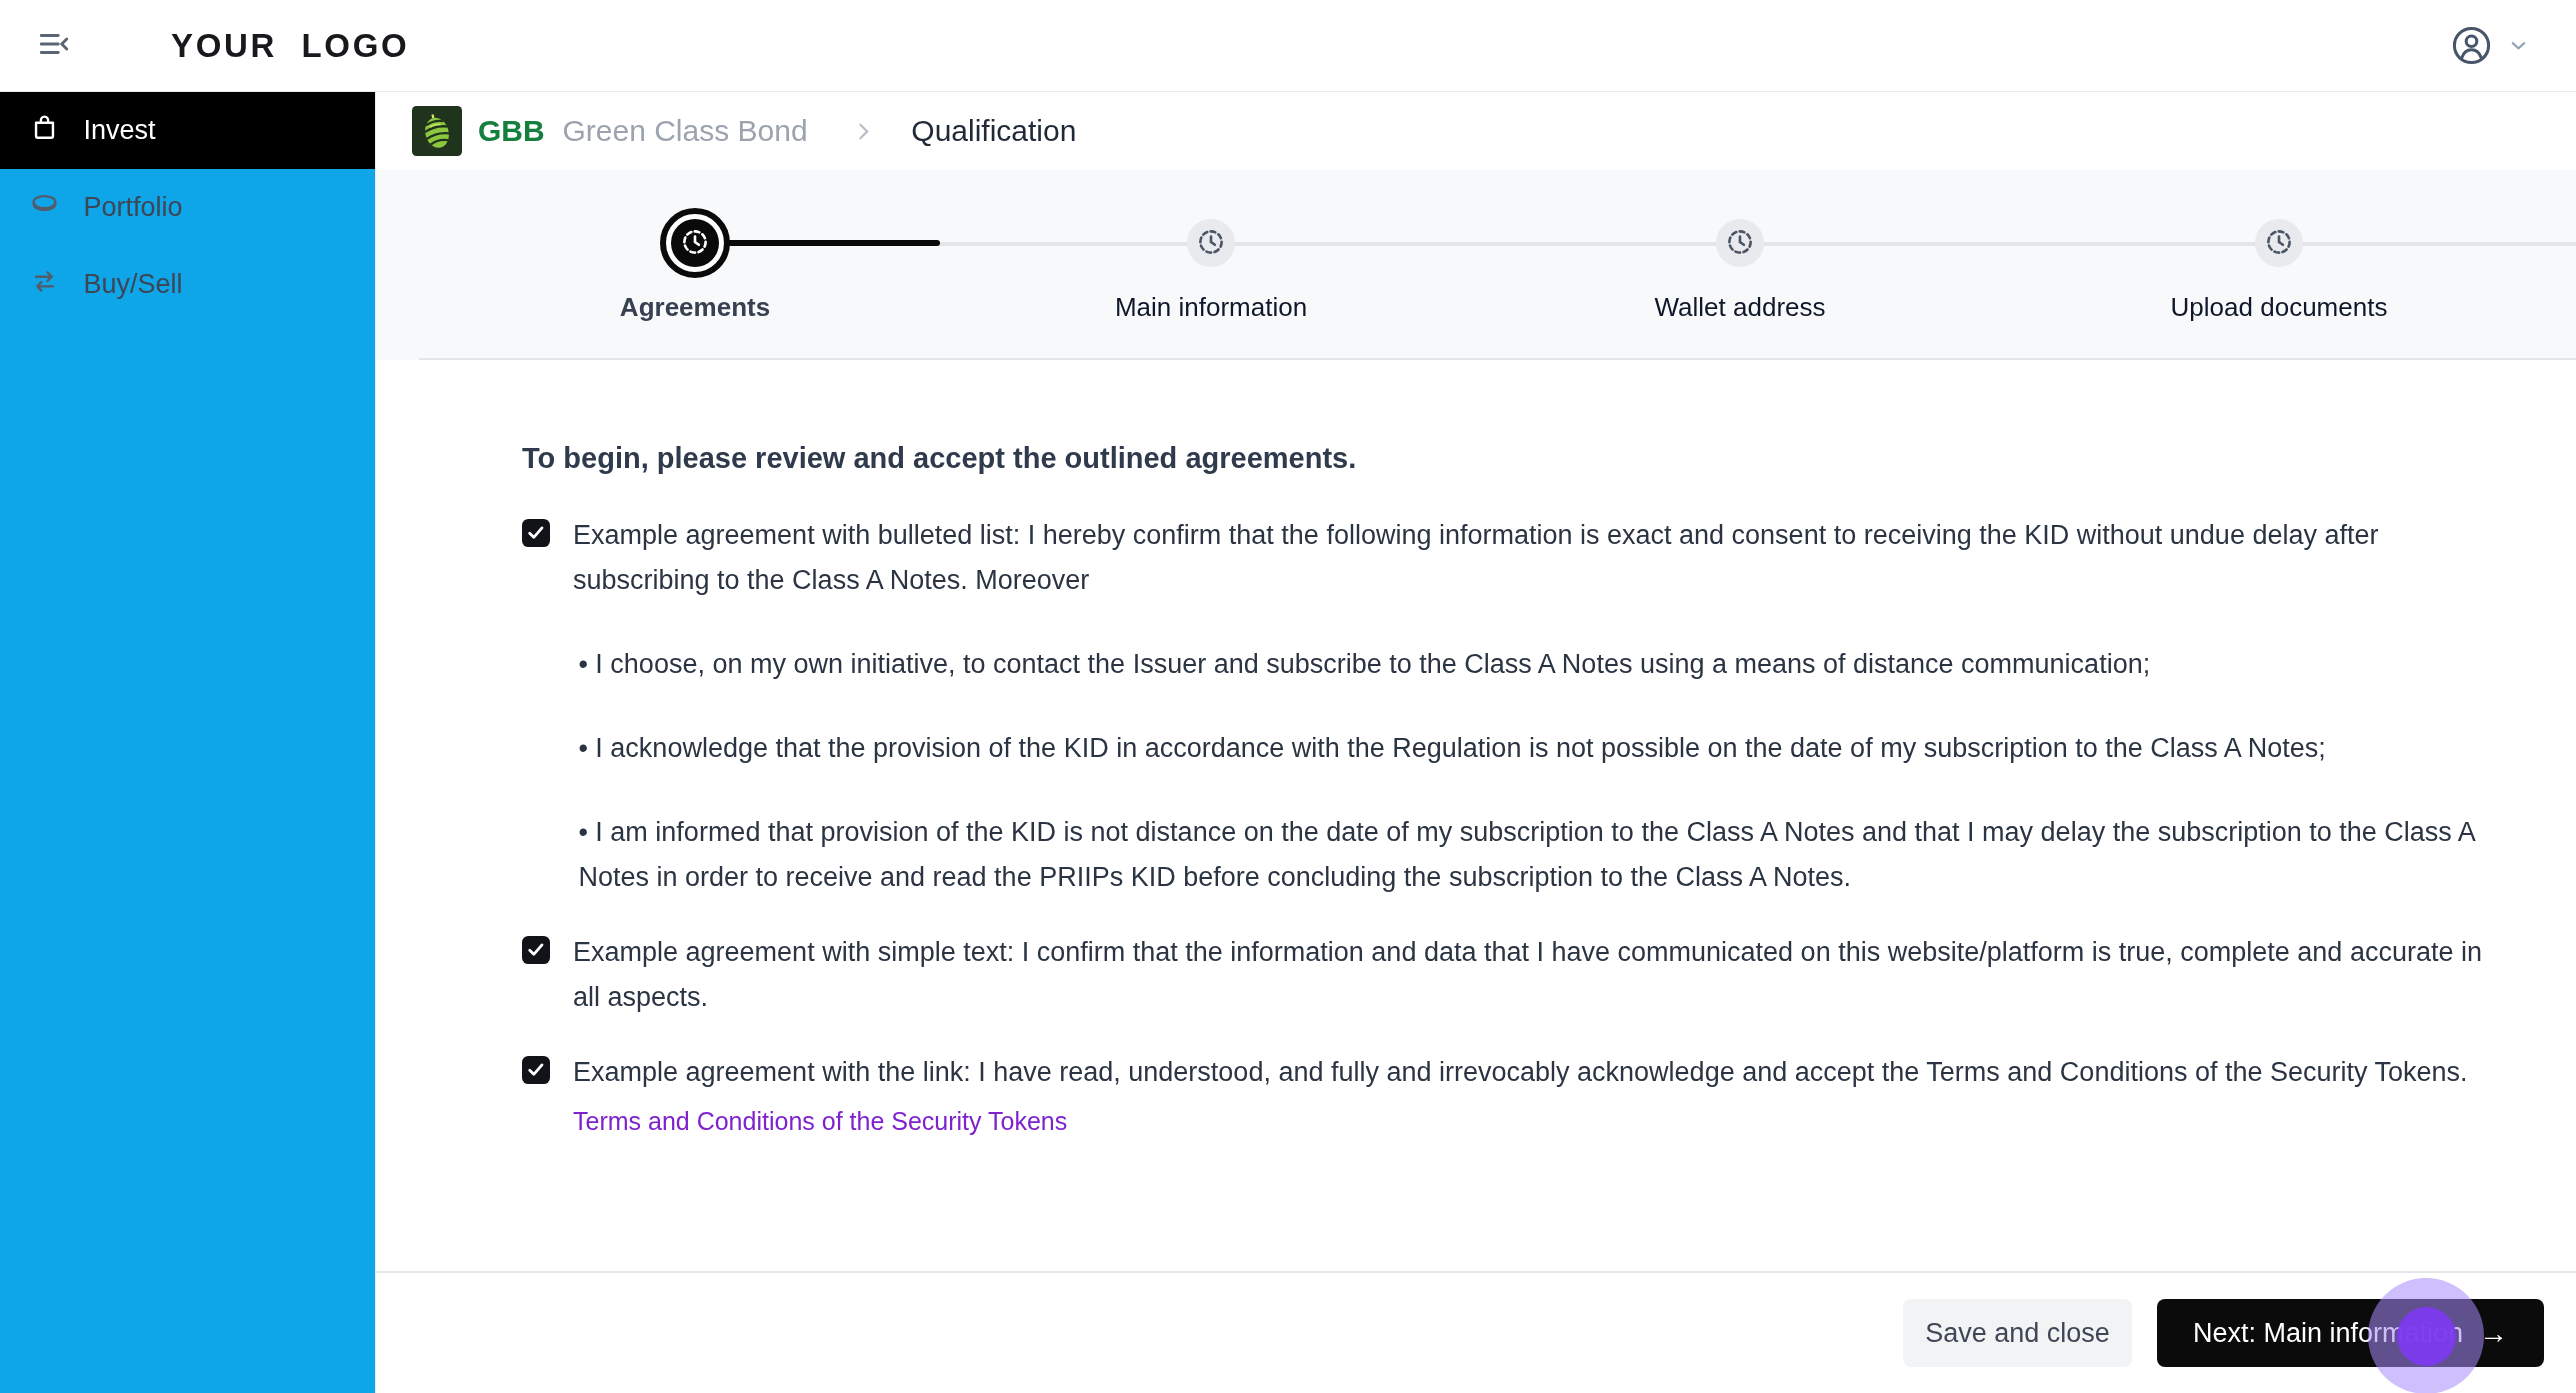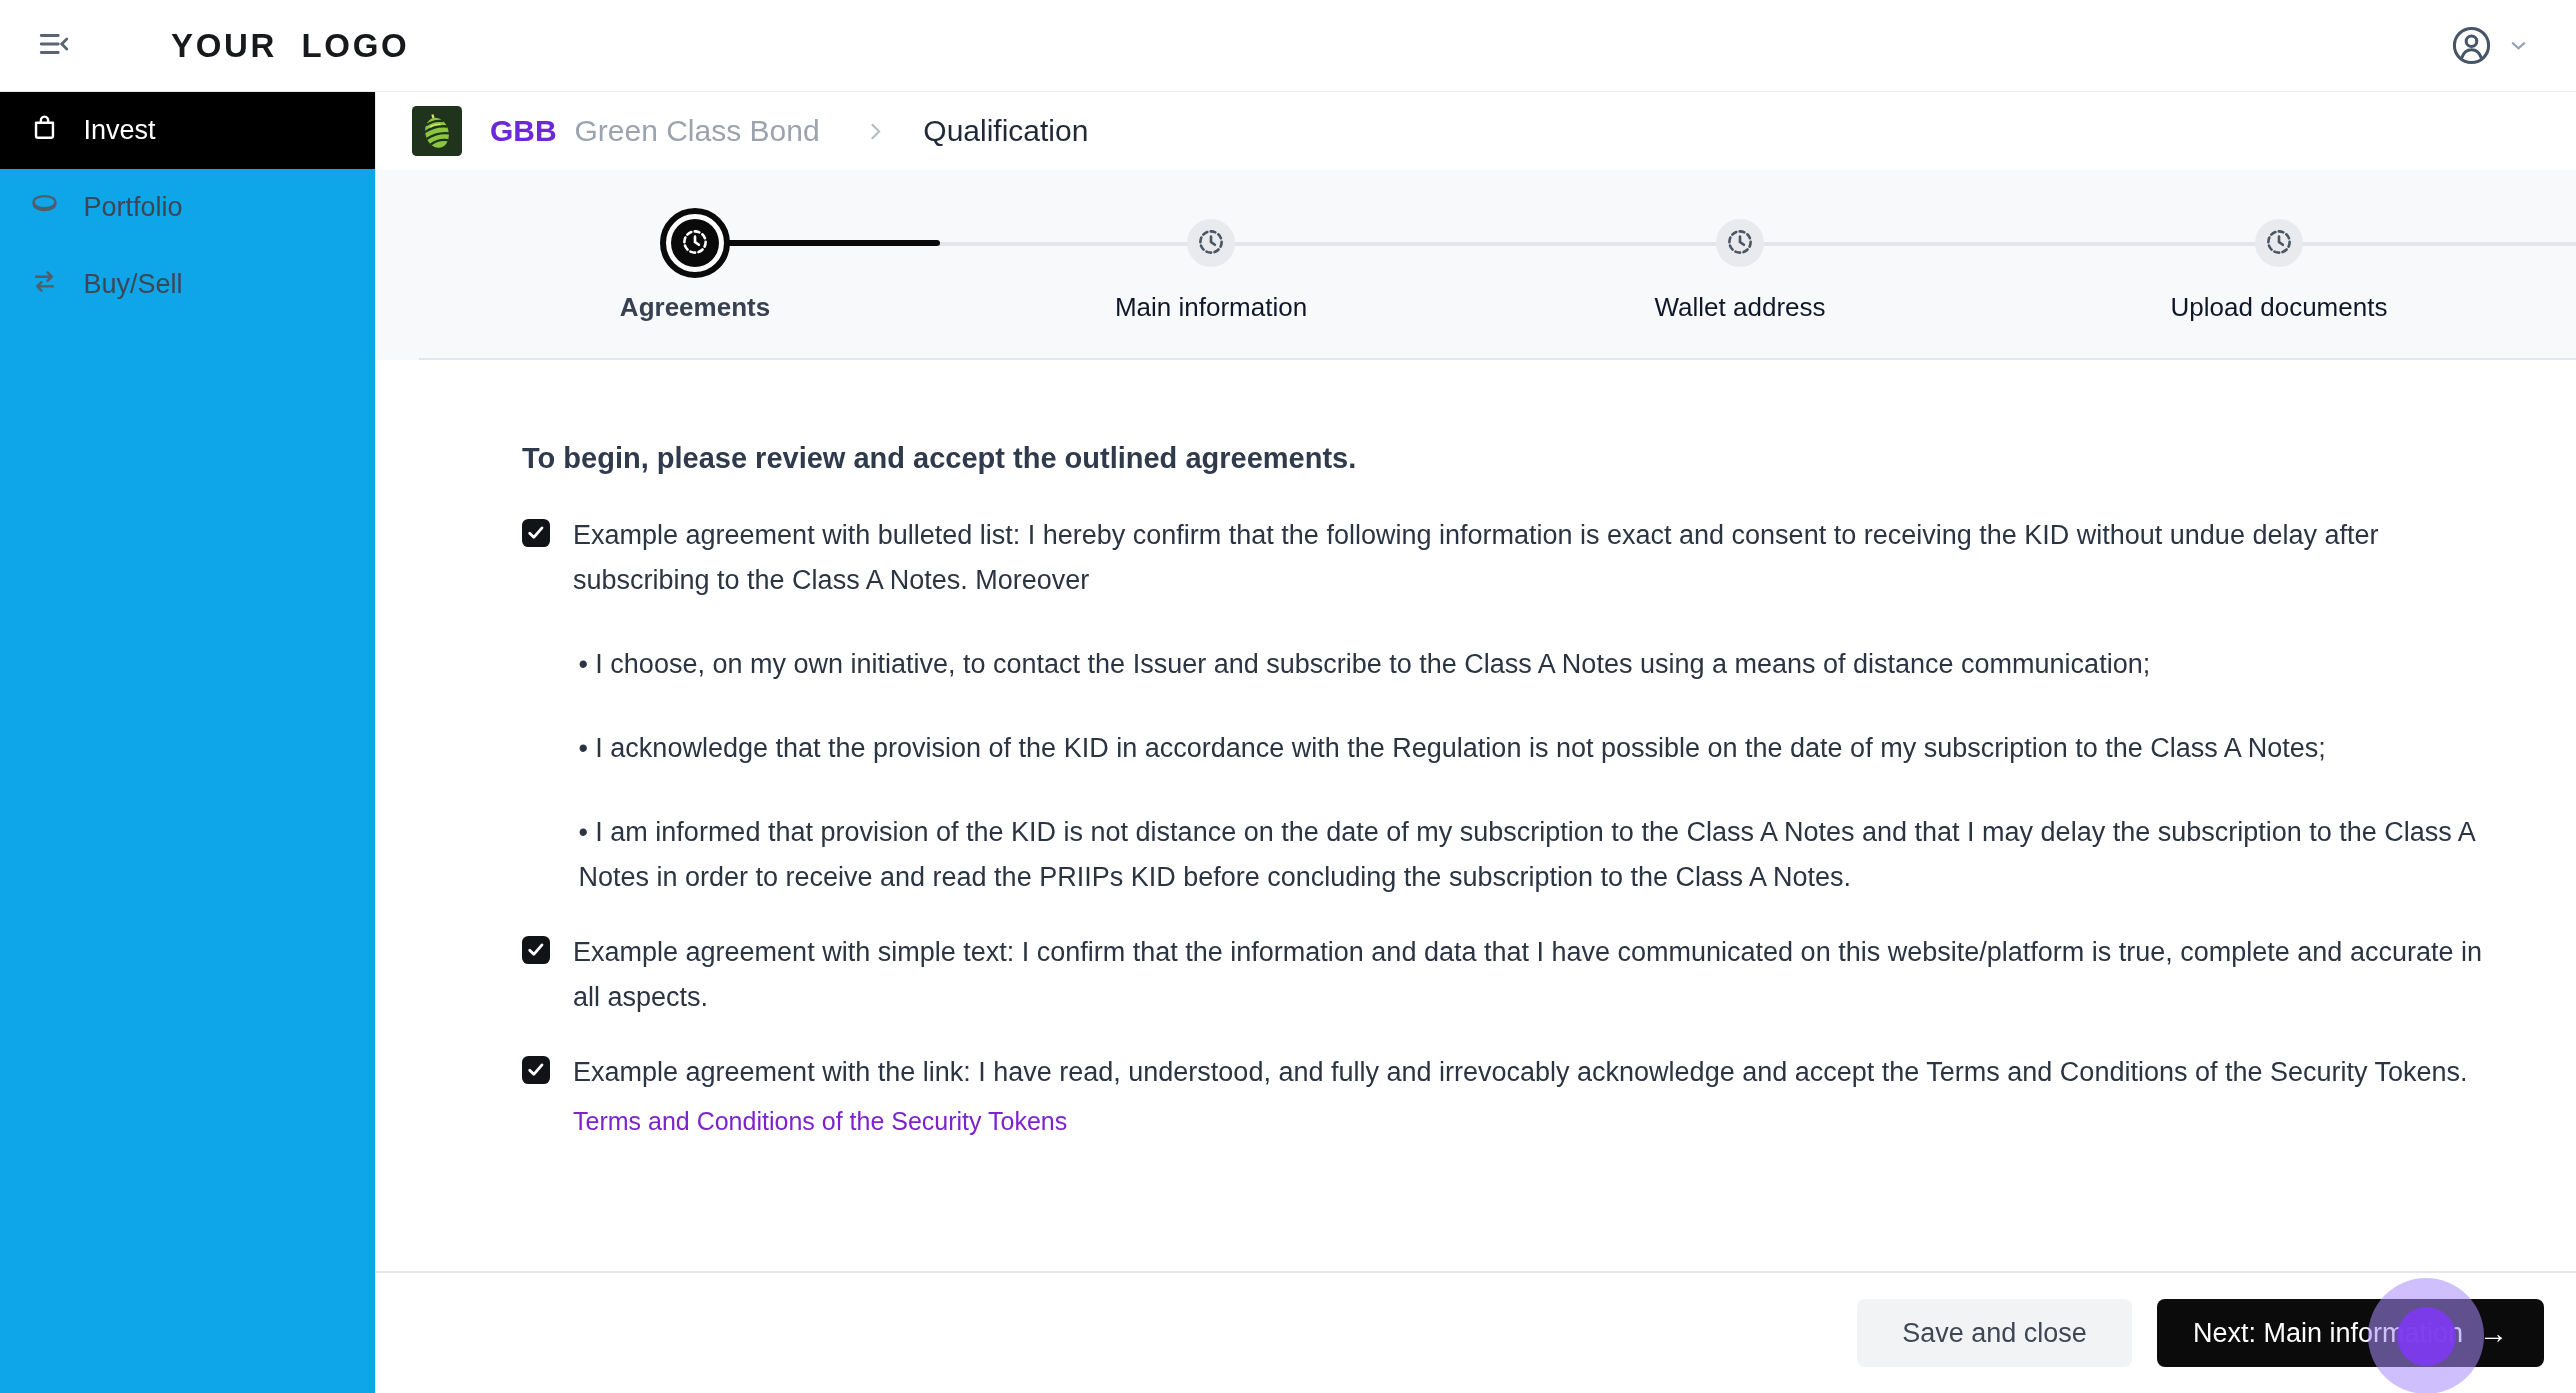--- a/index.html
+++ b/index.html
@@ -21,21 +21,21 @@
   .side-item { height:77px; display:flex; align-items:center; padding-left:29.5px; gap:25px; font-size:27px; color:#3d4654; cursor:pointer; }
   .side-item svg { stroke:#525c6b; flex:none; }
   .side-item.active { background:#000; color:#fff; }
   .side-item.active svg { stroke:#fff; }
 
   .content { flex:1; display:flex; flex-direction:column; background:#fff; }
 
   
   .breadcrumb { height:78px; background:#fff; display:flex; align-items:center; padding-left:36px; gap:16px; }
   .token-badge { width:50px; height:50px; border-radius:4.5px; overflow:hidden; flex:none; }
-  .crumb-symbol { font-size:30px; font-weight:700; color:#6d28d9;margin-left:12px; }
+  .crumb-symbol { font-size:30px; font-weight:700; color:#15803d; }
   .crumb-name { font-size:30px; color:#9ca3af; margin-left:1.8px; }
   .crumb-chevron { margin:0 19.7px 0 27px; display:flex; }
   .crumb-page { font-size:30px; font-weight:400; color:#1f2937; }
 
   
   .stepper { position:relative; height:190px; background:#f8f9fa; flex:none; }
   .stepper-divider { position:absolute; left:43px; right:0; bottom:0; border-bottom:2.7px solid #e2e5e9; }
   .track { position:absolute; top:72px; left:319px; right:0; height:3.6px; background:#e3e5e9; }
   .track-done { position:absolute; top:70px; left:319px; width:245px; height:6.3px; background:#0a0a0b; border-radius:3.6px; }
   .step { position:absolute; top:0; height:190px; transform:translateX(-50%); text-align:center; cursor:pointer; }
@@ -57,21 +57,21 @@
   .agreement { display:flex; align-items:flex-start; gap:23px; margin-bottom:30px; }
   .checkbox { width:28px; height:28px; border-radius:6.3px; background:#111317; flex:none; margin-top:6.3px;
       display:flex; align-items:center; justify-content:center; cursor:pointer; }
   .agreement-body { font-size:27px; line-height:45px; color:#2b3442; max-width:1986px; }
   .bullet-line { padding-left:5.4px; margin-top:39px; }
   .terms-link { display:inline-block; margin-top:3.6px; font-size:25px; color:#7e22ce; text-decoration:none; cursor:pointer; }
 
   
   .footerbar { height:122px; background:#fff; border-top:2.7px solid #e4e7ea; display:flex; align-items:center; justify-content:flex-end; gap:25px; padding-right:32px; flex:none; }
   .btn { height:68px; border:none; border-radius:8px; font-size:27px; font-family:"Liberation Sans", sans-serif; cursor:pointer; display:flex; align-items:center; }
-  .btn-secondary { background:#f1f3f5; color:#3f4655; padding:0 45px; }
+  .btn-secondary { background:#f1f3f5; color:#3f4655; padding:0 22px; }
   .btn-primary { background:#0b0b0c; color:#fff; padding:0 36px; gap:16px; }
   .btn-primary .arrow { font-size:29px; }
 
   
   .cursor-halo { position:absolute; left:2368px; top:1278px; width:116px; height:116px; border-radius:50%;
       background:rgba(167,139,250,0.55); z-index:50; pointer-events:none;
       display:flex; align-items:center; justify-content:center; }
   .cursor-dot { width:59px; height:59px; border-radius:50%; background:#7c3aed; opacity:0.95; }
 </style>
 </head>

